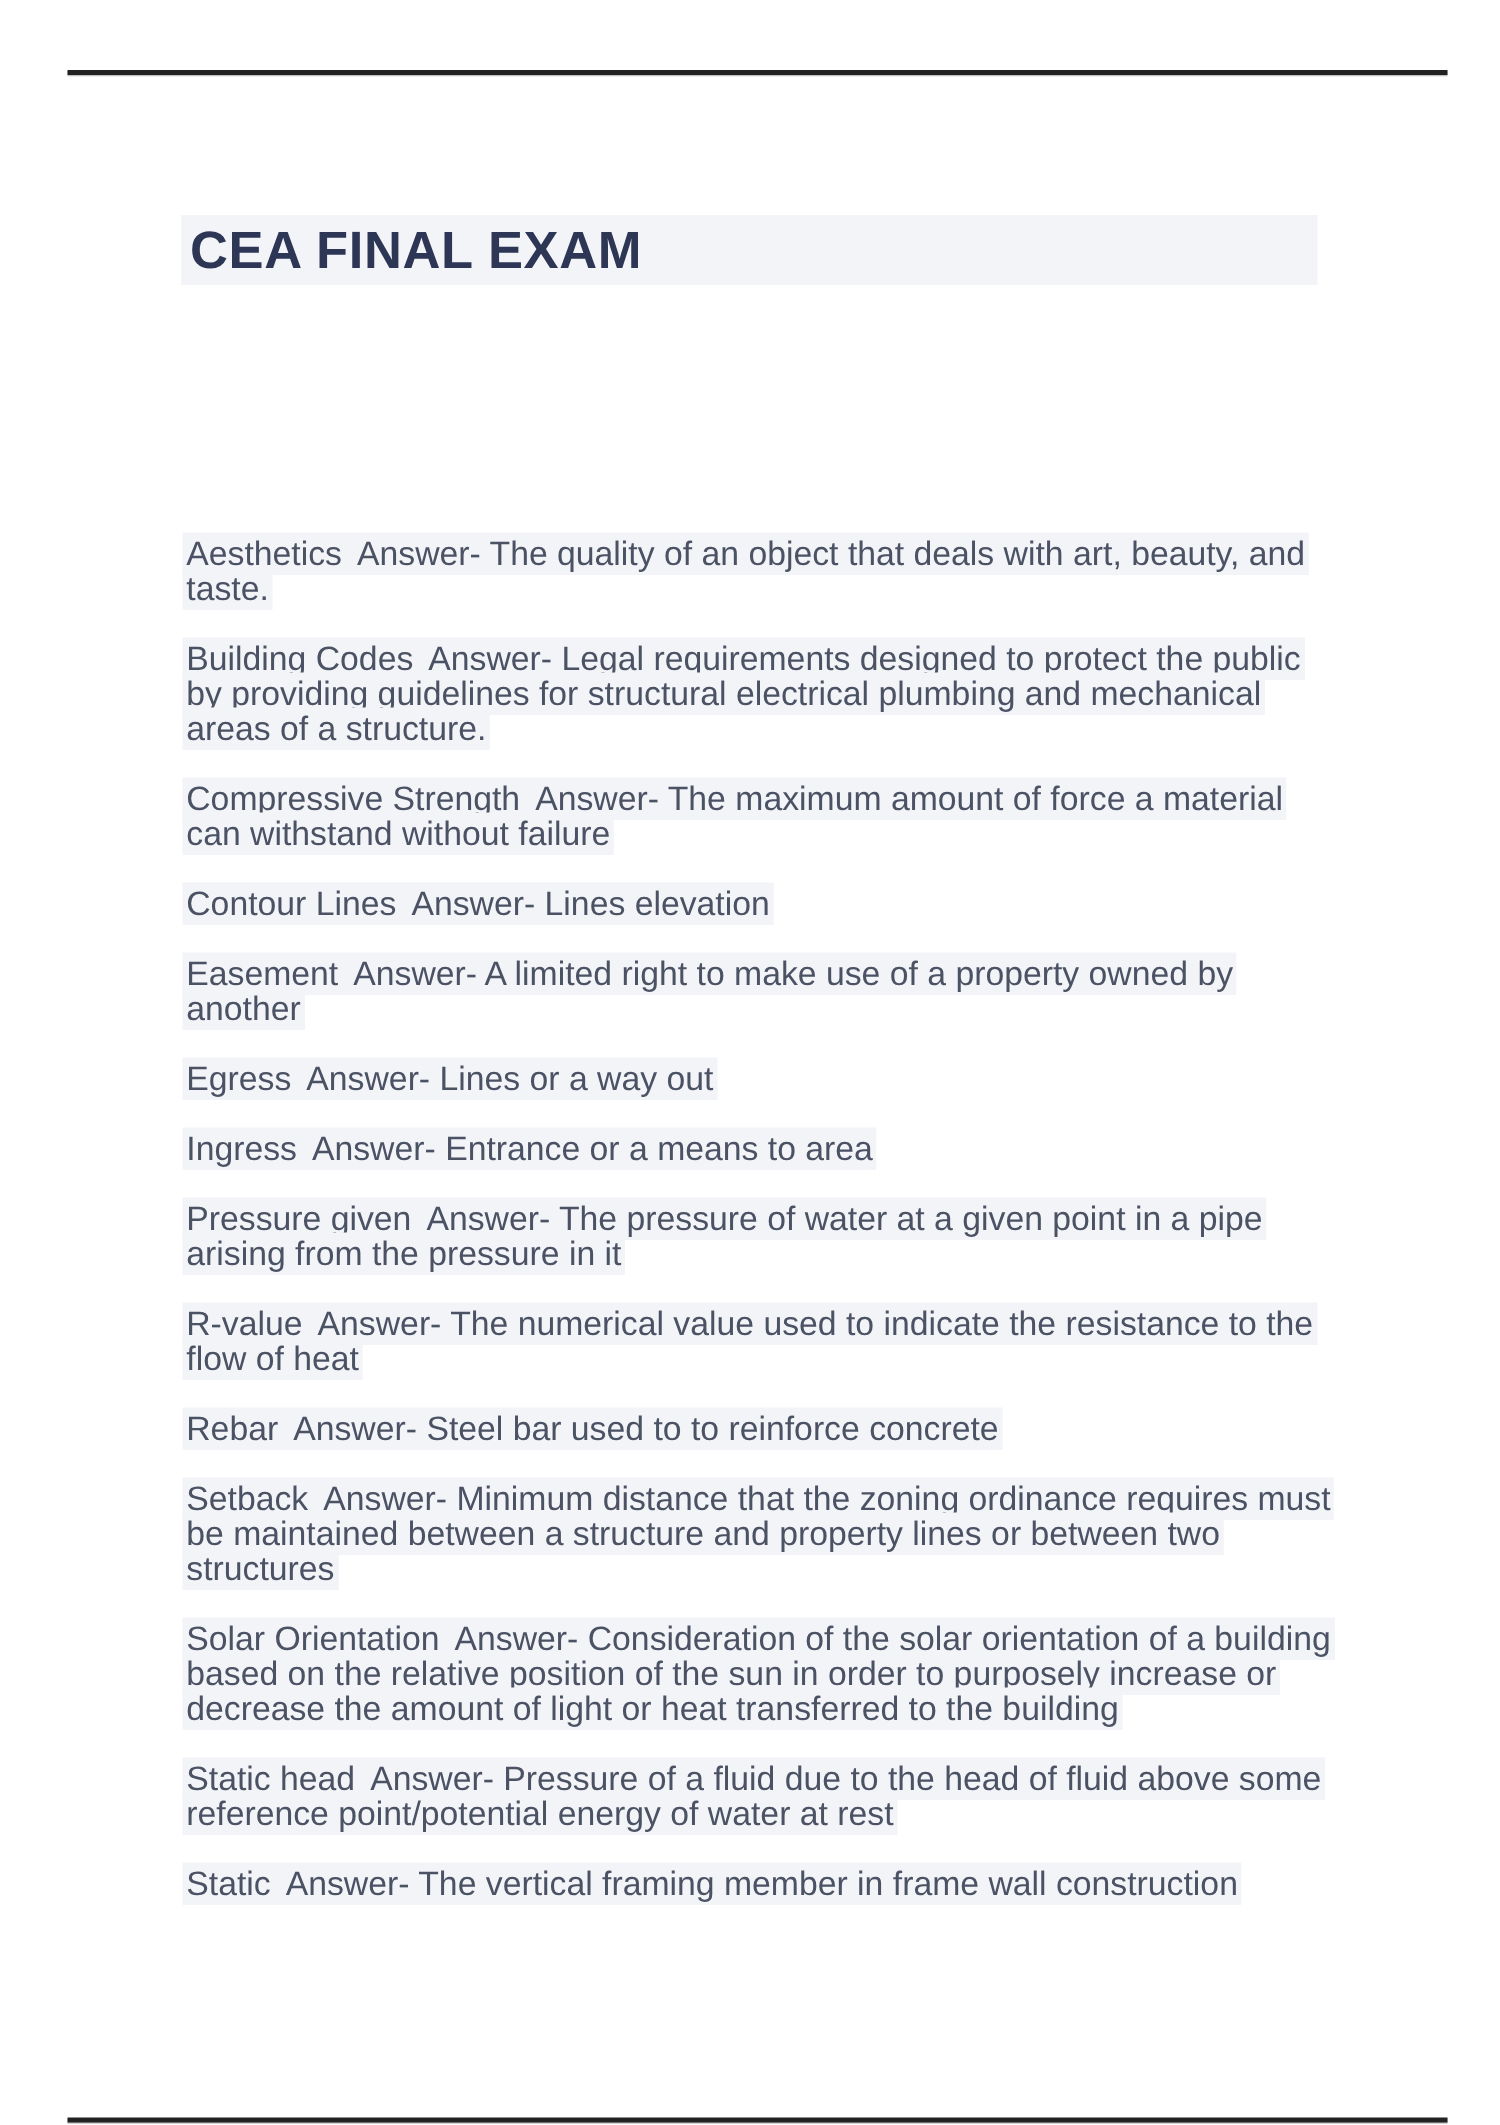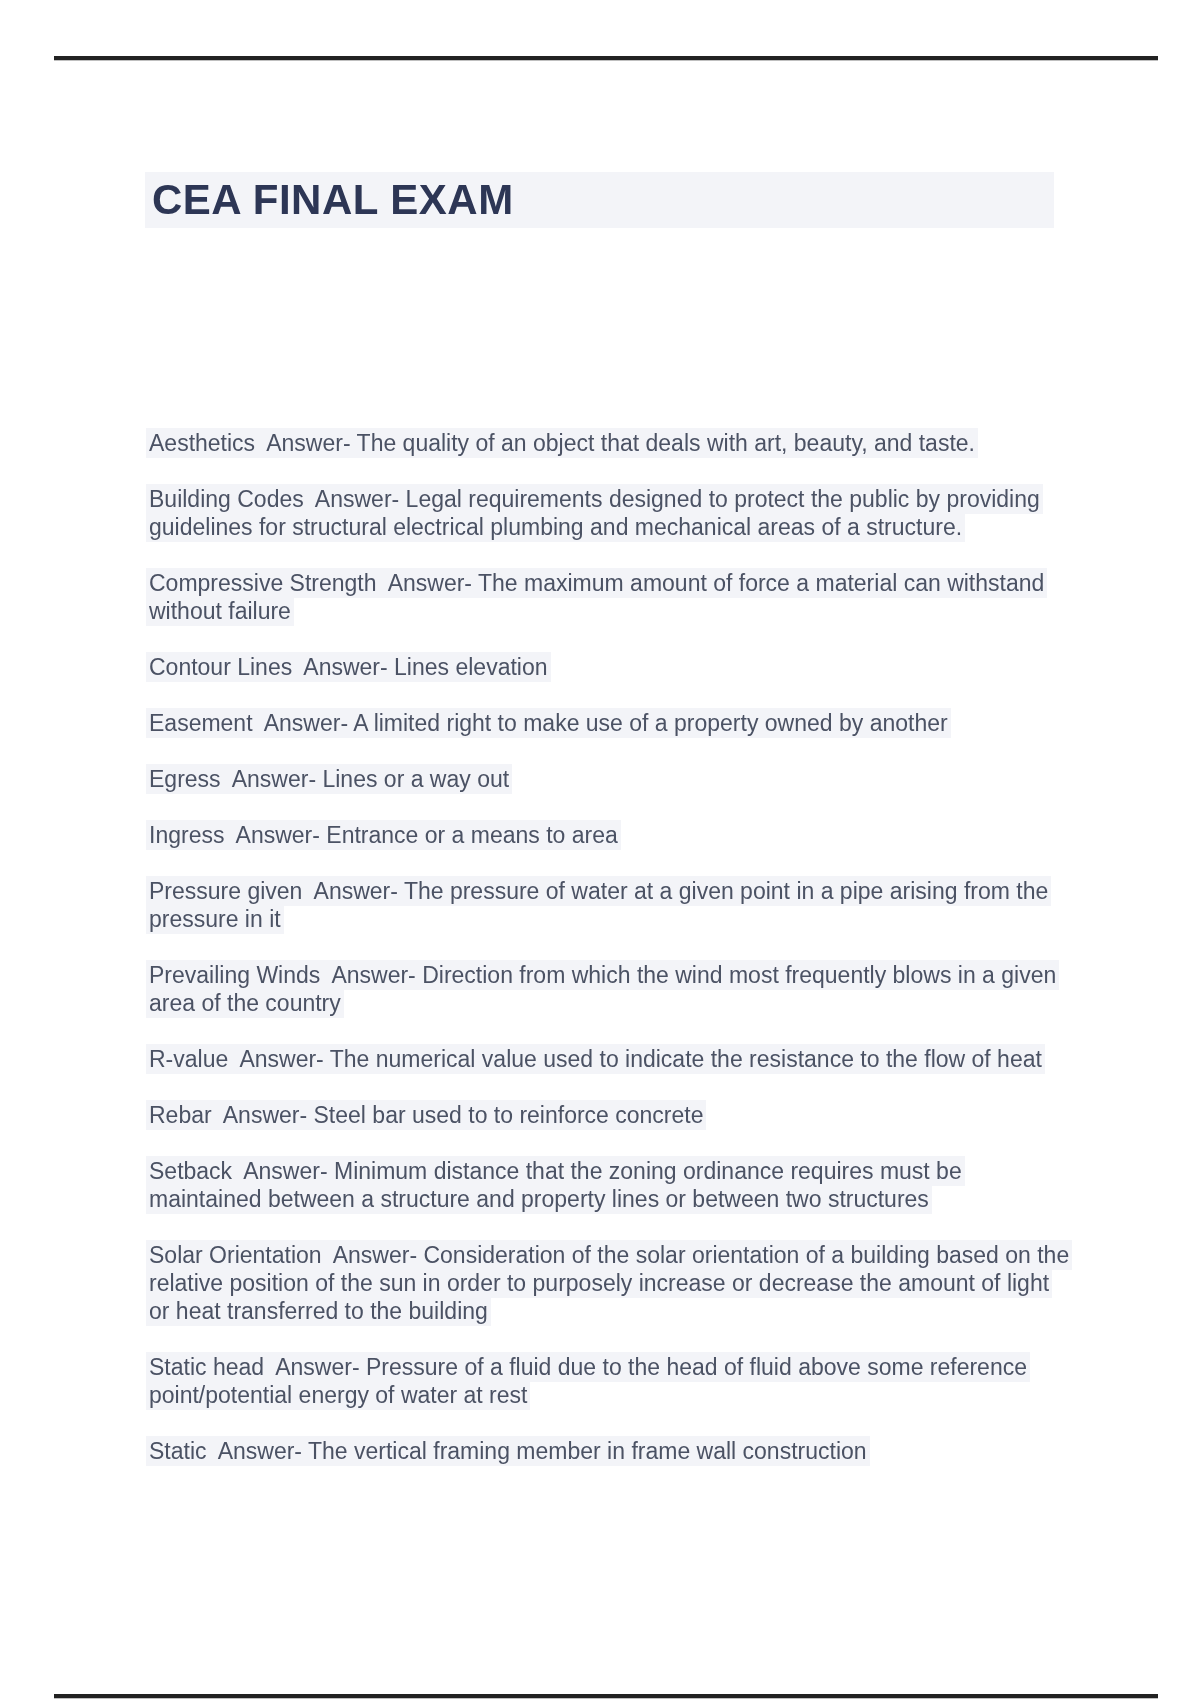--- a/index.html
+++ b/index.html
@@ -51,21 +51,21 @@
     color: var(--title_text);
   }
   .qa {
     position: absolute;
     left: 146px;
     top: 429px;
     width: 928px;
   }
   .qa-item {
     margin: 0 0 28px 0;
-    font-size: 23px;
+    font-size: 27px;
     line-height: 28px;
     color: var(--body_text);
   }
   .hl {
     background: var(--highlight);
     padding: 2px 3px;
     -webkit-box-decoration-break: clone;
     box-decoration-break: clone;
   }
   .term { margin-right: 6px; }
@@ -82,21 +82,20 @@
 
   <div class="qa">
       <p class="qa-item"><span class="hl"><span class="term">Aesthetics</span> <span>Answer-</span> <span>The quality of an object that deals with art, beauty, and taste.</span></span></p>
       <p class="qa-item"><span class="hl"><span class="term">Building Codes</span> <span>Answer-</span> <span>Legal requirements designed to protect the public by providing guidelines for structural electrical plumbing and mechanical areas of a structure.</span></span></p>
       <p class="qa-item"><span class="hl"><span class="term">Compressive Strength</span> <span>Answer-</span> <span>The maximum amount of force a material can withstand without failure</span></span></p>
       <p class="qa-item"><span class="hl"><span class="term">Contour Lines</span> <span>Answer-</span> <span>Lines elevation</span></span></p>
       <p class="qa-item"><span class="hl"><span class="term">Easement</span> <span>Answer-</span> <span>A limited right to make use of a property owned by another</span></span></p>
       <p class="qa-item"><span class="hl"><span class="term">Egress</span> <span>Answer-</span> <span>Lines or a way out</span></span></p>
       <p class="qa-item"><span class="hl"><span class="term">Ingress</span> <span>Answer-</span> <span>Entrance or a means to area</span></span></p>
       <p class="qa-item"><span class="hl"><span class="term">Pressure given</span> <span>Answer-</span> <span>The pressure of water at a given point in a pipe arising from the pressure in it</span></span></p>
-      <p class="qa-item"><span class="hl"><span class="term">Prevailing Winds</span> <span>Answer-</span> <span>Direction from which the wind most frequently blows in a given area of the country</span></span></p>
       <p class="qa-item"><span class="hl"><span class="term">R-value</span> <span>Answer-</span> <span>The numerical value used to indicate the resistance to the flow of heat</span></span></p>
       <p class="qa-item"><span class="hl"><span class="term">Rebar</span> <span>Answer-</span> <span>Steel bar used to to reinforce concrete</span></span></p>
       <p class="qa-item"><span class="hl"><span class="term">Setback</span> <span>Answer-</span> <span>Minimum distance that the zoning ordinance requires must be maintained between a structure and property lines or between two structures</span></span></p>
       <p class="qa-item"><span class="hl"><span class="term">Solar Orientation</span> <span>Answer-</span> <span>Consideration of the solar orientation of a building based on the relative position of the sun in order to purposely increase or decrease the amount of light or heat transferred to the building</span></span></p>
       <p class="qa-item"><span class="hl"><span class="term">Static head</span> <span>Answer-</span> <span>Pressure of a fluid due to the head of fluid above some reference point/potential energy of water at rest</span></span></p>
       <p class="qa-item"><span class="hl"><span class="term">Static</span> <span>Answer-</span> <span>The vertical framing member in frame wall construction</span></span></p>
     </div>
 
   <div class="rule rule-bottom"></div>
 </div>

